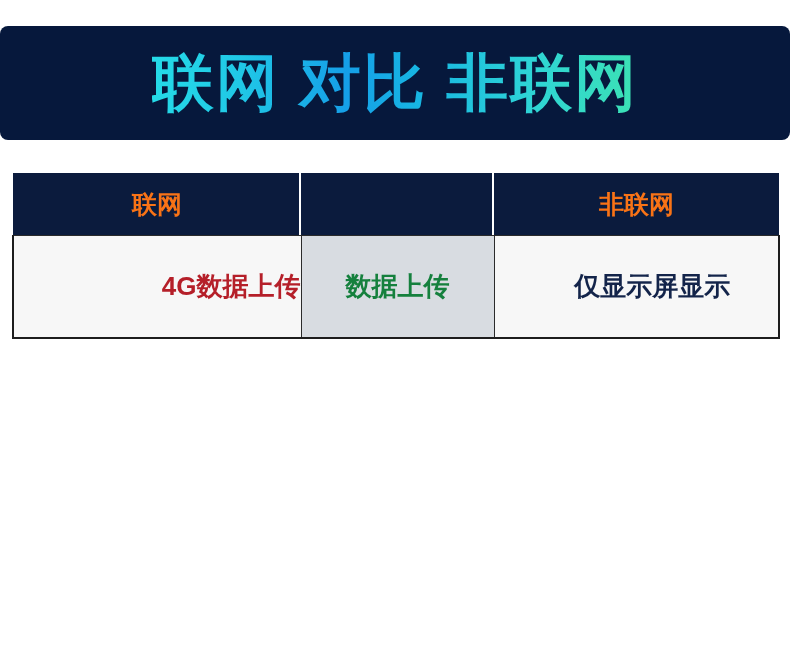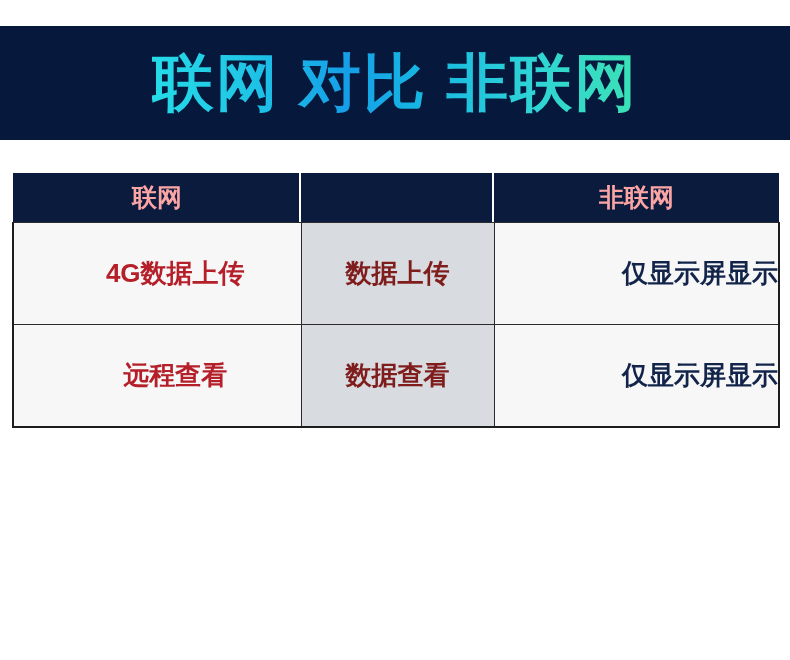--- a/index.html
+++ b/index.html
@@ -19,20 +19,21 @@
   .banner {
     position: absolute;
     left: 0;
     top: 26px;
     width: 790px;
     height: 114px;
     background: #06183c;
     display: flex;
     align-items: center;
     justify-content: center;
+    border-radius: 8px;
   }
   .banner-title {
     font-size: 62px;
     font-weight: 700;
     letter-spacing: 2px;
     line-height: 1;
     white-space: nowrap;
     background-image: linear-gradient(90deg,
         #25dbe8 0%,
         #20c8e6 18%,
@@ -58,55 +59,55 @@
     width: 766px;
     table-layout: fixed;
   }
   table.compare col.c-left   { width: 288px; }
   table.compare col.c-mid    { width: 193px; }
   table.compare col.c-right  { width: 285px; }
 
   
   .compare thead th {
     background: #0b1b3d;
-    height: 49px;
+    height: 62px;
     padding: 0;
-    color: #fca5a5;
+    color: #f97316;
     font-size: 25px;
     font-weight: 700;
     text-align: center;
     vertical-align: middle;
     border: none;
   }
   .compare thead th.sep-r { box-shadow: inset -2px 0 0 0 #ffffff; }
 
   
   .compare tbody td {
     height: 101px;
     padding: 0 0 0 0;
     font-size: 26px;
     font-weight: 700;
     vertical-align: middle;
     border: 1px solid #2b2b2b;
     background: #f7f7f7;
   }
   .compare tbody td.cell-left {
     color: #b51f29;
-    text-align: center;
+    text-align: right;
     padding-left: 36px;
     border-left: 2px solid #1d1d1d;
   }
   .compare tbody td.cell-mid {
-    color: #7f1d1d;
+    color: #15803d;
     text-align: center;
     background: #d8dce1;
   }
   .compare tbody td.cell-right {
     color: #13244a;
-    text-align: right;
+    text-align: center;
     padding-left: 32px;
     border-right: 2px solid #1d1d1d;
   }
   .compare tbody tr:last-child td { border-bottom: 2px solid #1d1d1d; }
 </style>
 </head>
 <body>
 
 <div class="banner">
   <div class="banner-title">联网 对比 非联网</div>
@@ -125,20 +126,15 @@
         <th class="sep-r"></th>
         <th>非联网</th>
       </tr>
     </thead>
     <tbody>
       <tr>
         <td class="cell-left">4G数据上传</td>
         <td class="cell-mid">数据上传</td>
         <td class="cell-right">仅显示屏显示</td>
       </tr>
-      <tr>
-        <td class="cell-left">远程查看</td>
-        <td class="cell-mid">数据查看</td>
-        <td class="cell-right">仅显示屏显示</td>
-      </tr>
     </tbody>
   </table>
 </div>
 
 </body></html>

